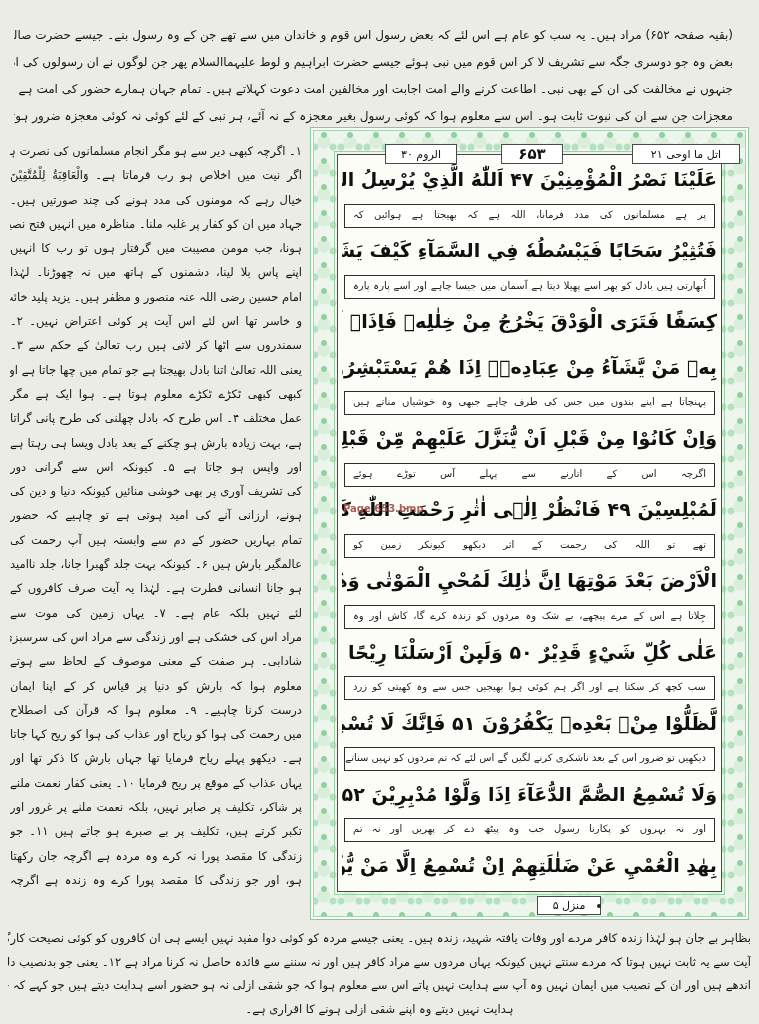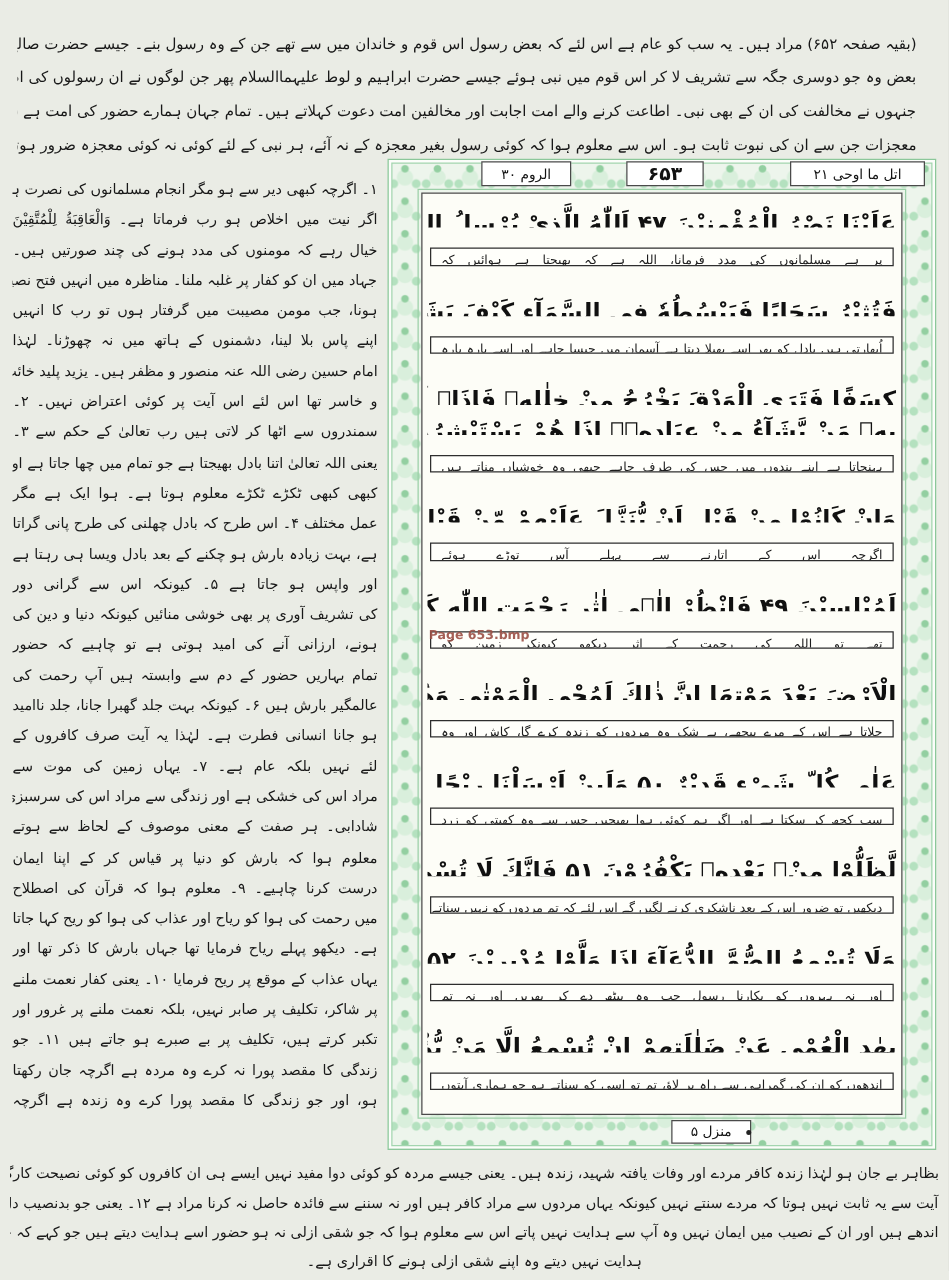--- a/index.html
+++ b/index.html
@@ -37,27 +37,27 @@
         background-size:26px 26px;}
   .qcontent{position:absolute;left:26px;right:26px;top:26px;bottom:27px;
             background:#fdfdf7;border:1px solid #4a4a4a;
             outline:1px solid #9bd0a7;outline-offset:2px;
             display:flex;flex-direction:column;justify-content:space-between;
             padding:3px 4px;box-sizing:border-box;overflow:hidden;}
   .row-arabic{font-family:"DejaVu Sans",sans-serif;font-weight:bold;color:#101010;
               font-size:19px;height:44px;line-height:43px;text-align:center;
               white-space:nowrap;overflow:hidden;direction:rtl;}
   .row-urdu{font-size:10px;height:24px;line-height:19px;color:#1c1c1c;
-            border:1px solid #2e2e2e;background:#fffffb;margin:16px 2px;
+            border:1px solid #2e2e2e;background:#fffffb;margin:0 2px;
             padding:0 8px;box-sizing:border-box;
             white-space:nowrap;overflow:hidden;direction:rtl;
             text-align:justify;text-align-last:justify;}
 
   
-  .hdr{position:absolute;top:1px;height:20px;line-height:19px;background:#fff;
+  .hdr{position:absolute;top:16px;height:20px;line-height:19px;background:#fff;
        border:1px solid #4a4a4a;text-align:center;font-size:11px;color:#111;
        z-index:3;box-sizing:border-box;}
   .hdr-juz{right:8px;width:108px;}
   .hdr-page{left:190px;width:62px;font-size:15px;font-weight:bold;letter-spacing:1px;}
   .hdr-surah{left:74px;width:72px;}
 
   
   .manzil{position:absolute;bottom:4px;left:202px;width:64px;height:19px;line-height:18px;
           background:#fff;border:1px solid #4a4a4a;text-align:center;font-size:11px;
           color:#111;z-index:3;box-sizing:border-box;margin-left:24px;}
@@ -136,21 +136,20 @@
         <div class="qrow row-urdu">تھے تو اللہ کی رحمت کے اثر دیکھو کیونکر زمین کو</div>
         <div class="qrow row-arabic">الْاَرْضَ بَعْدَ مَوْتِهَا اِنَّ ذٰلِكَ لَمُحْيِ الْمَوْتٰى وَهُوَ</div>
         <div class="qrow row-urdu">جِلاتا ہے اس کے مرے پیچھے، بے شک وہ مردوں کو زندہ کرے گا، کاش اور وہ</div>
         <div class="qrow row-arabic">عَلٰى كُلِّ شَيْءٍ قَدِيْرٌ ۵۰ وَلَىِٕنْ اَرْسَلْنَا رِيْحًا فَرَاَوْهُ مُصْفَرًّا</div>
         <div class="qrow row-urdu">سب کچھ کر سکتا ہے اور اگر ہم کوئی ہوا بھیجیں جس سے وہ کھیتی کو زرد</div>
         <div class="qrow row-arabic">لَّظَلُّوْا مِنْۢ بَعْدِهٖ يَكْفُرُوْنَ ۵۱ فَاِنَّكَ لَا تُسْمِعُ الْمَوْتٰى</div>
         <div class="qrow row-urdu">دیکھیں تو ضرور اس کے بعد ناشکری کرنے لگیں گے اس لئے کہ تم مردوں کو نہیں سناتے</div>
         <div class="qrow row-arabic">وَلَا تُسْمِعُ الصُّمَّ الدُّعَآءَ اِذَا وَلَّوْا مُدْبِرِيْنَ ۵۲ وَمَاۤ اَنْتَ</div>
         <div class="qrow row-urdu">اور نہ بہروں کو پکارنا رسول جب وہ پیٹھ دے کر پھریں اور نہ تم</div>
         <div class="qrow row-arabic">بِهٰدِ الْعُمْيِ عَنْ ضَلٰلَتِهِمْ اِنْ تُسْمِعُ اِلَّا مَنْ يُّؤْمِنُ</div>
-        <div class="qrow row-urdu">اندھوں کو ان کی گمراہی سے راہ پر لاؤ، تم تو اسی کو سناتے ہو جو ہماری آیتوں</div>
       </div>
 
     <div class="manzil urdu">منزل ۵</div>
     <div class="manzil-dot"></div>
   </div>
 
   <div class="watermark">Page 653.bmp</div>
 
   <div class="bottom-para urdu">
 

